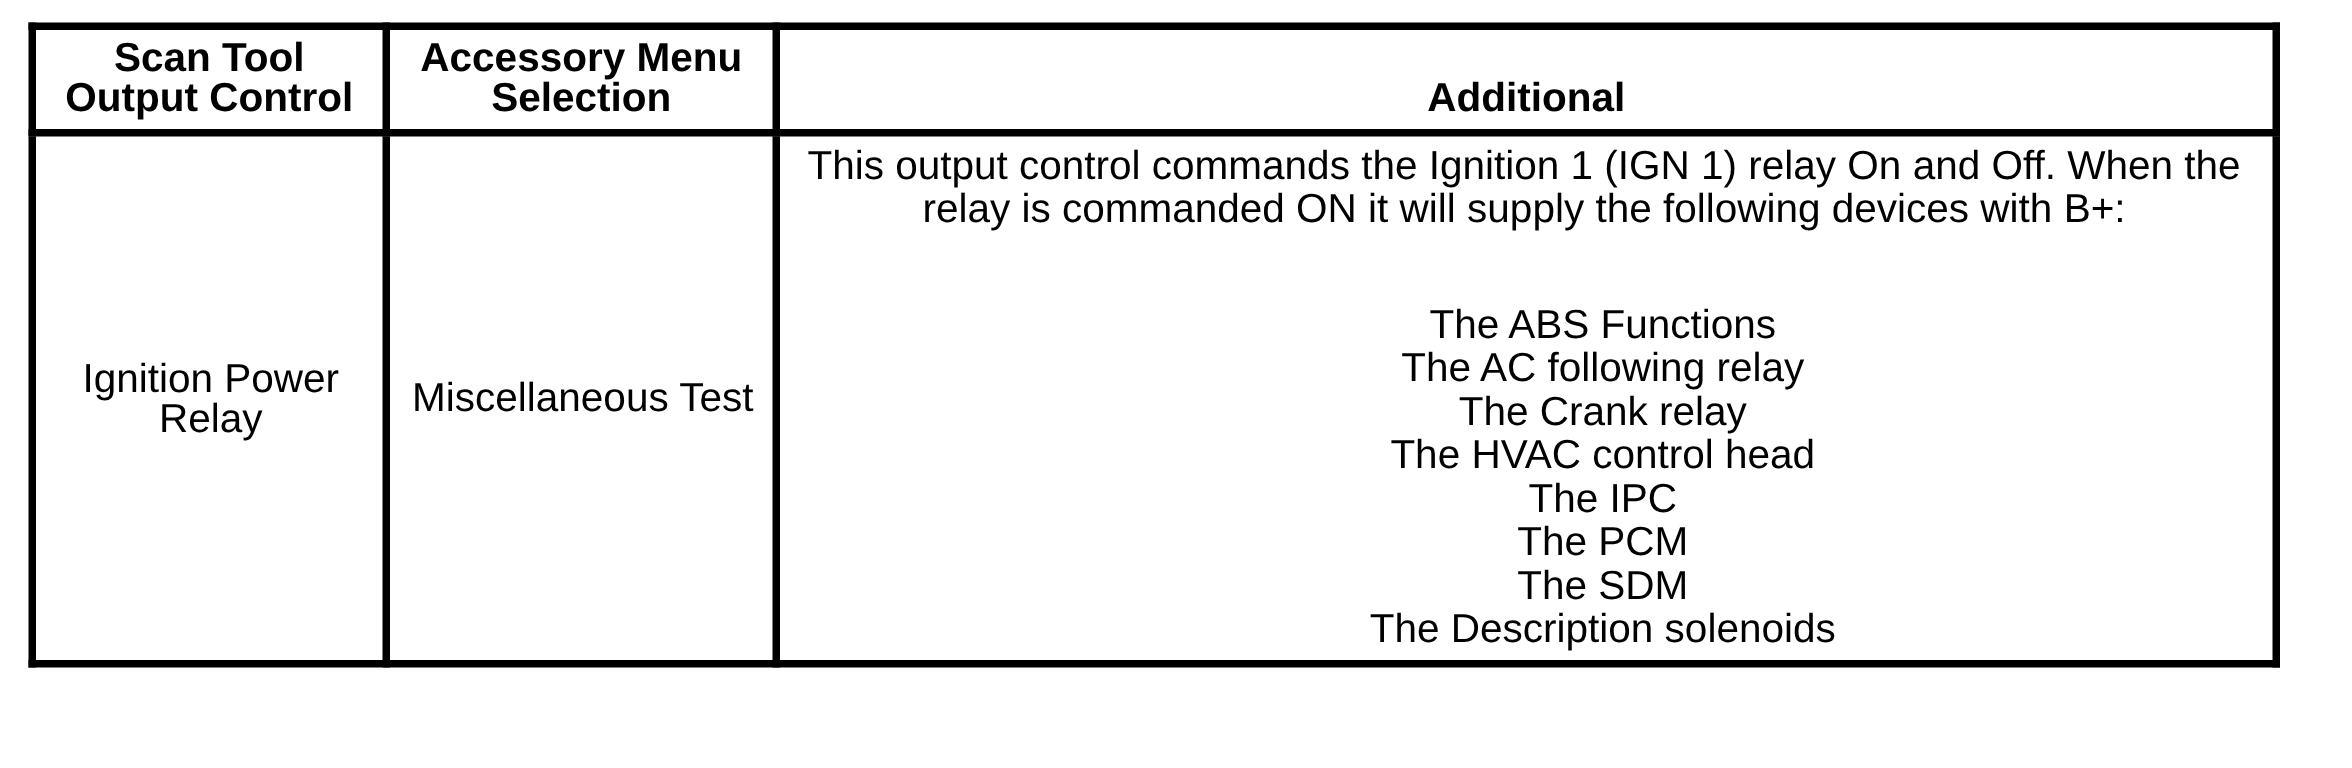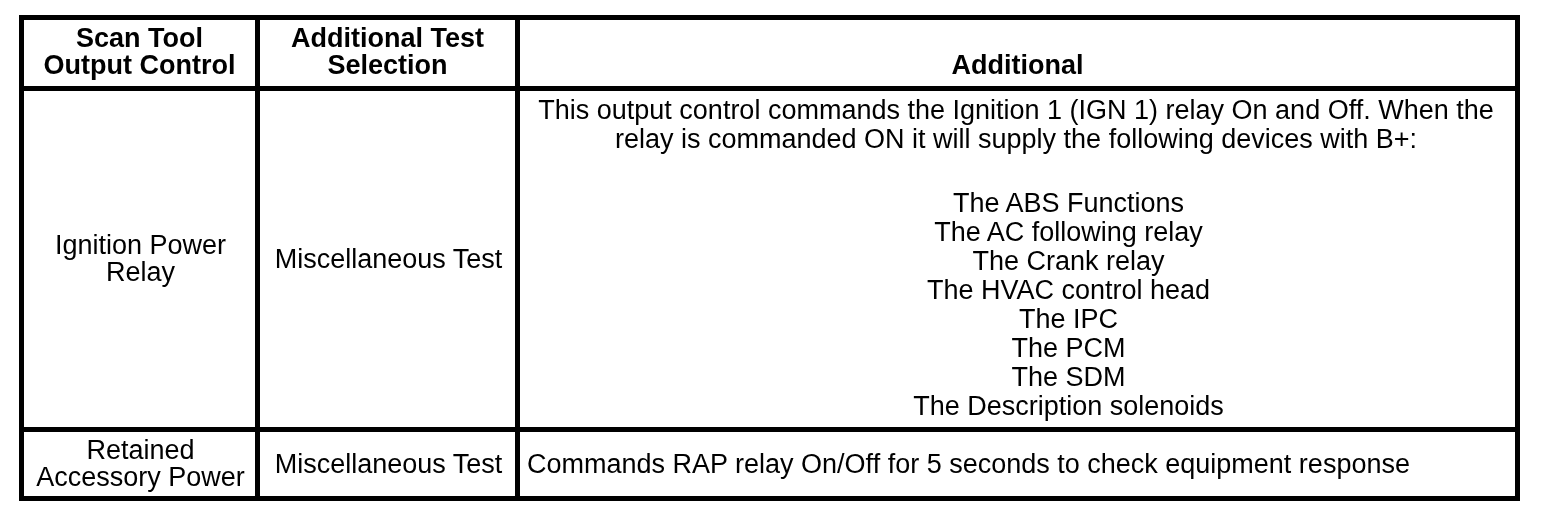--- a/index.html
+++ b/index.html
@@ -57,42 +57,42 @@
     text-align: left;
     line-height: 27px;
     padding: 4px 10px 4px 7px;
     height: 56px;
   }
   tr.row-ignition td.cell-control,
   tr.row-ignition td.cell-menu { height: 322px; }
   tr.row-rap td.cell-control,
   tr.row-rap td.cell-menu { height: 56px; }
   .device-list {
-    margin-top: 35px;
+    margin-top: 48px;
     padding-left: 105px;
   }
   .device-item {
     line-height: 29px;
     white-space: nowrap;
   }
 </style>
 </head>
 <body>
 
 <div class="page">
   <table class="scan-table">
     <colgroup>
       <col class="c1">
       <col class="c2">
       <col class="c3">
     </colgroup>
     <thead>
       <tr>
         <th>Scan Tool Output Control</th>
-        <th>Additional Test Selection</th>
+        <th>Accessory Menu Selection</th>
         <th>Additional</th>
       </tr>
     </thead>
     <tbody>
       <tr class="row-ignition">
         <td class="cell-control">Ignition Power Relay</td>
         <td class="cell-menu">Miscellaneous Test</td>
         <td class="cell-description">
           <div class="description-intro">This output control commands the Ignition 1 (IGN 1) relay On and Off. When the relay is commanded ON it will supply the following devices with B+:</div>
           <div class="device-list">
@@ -100,20 +100,15 @@
             <div class="device-item">The AC following relay</div>
             <div class="device-item">The Crank relay</div>
             <div class="device-item">The HVAC control head</div>
             <div class="device-item">The IPC</div>
             <div class="device-item">The PCM</div>
             <div class="device-item">The SDM</div>
             <div class="device-item">The Description solenoids</div>
           </div>
         </td>
       </tr>
-      <tr class="row-rap">
-        <td class="cell-control">Retained Accessory Power</td>
-        <td class="cell-menu">Miscellaneous Test</td>
-        <td class="cell-description-short">Commands RAP relay On/Off for 5 seconds to check equipment response</td>
-      </tr>
     </tbody>
   </table>
 </div>
 
 </body></html>

